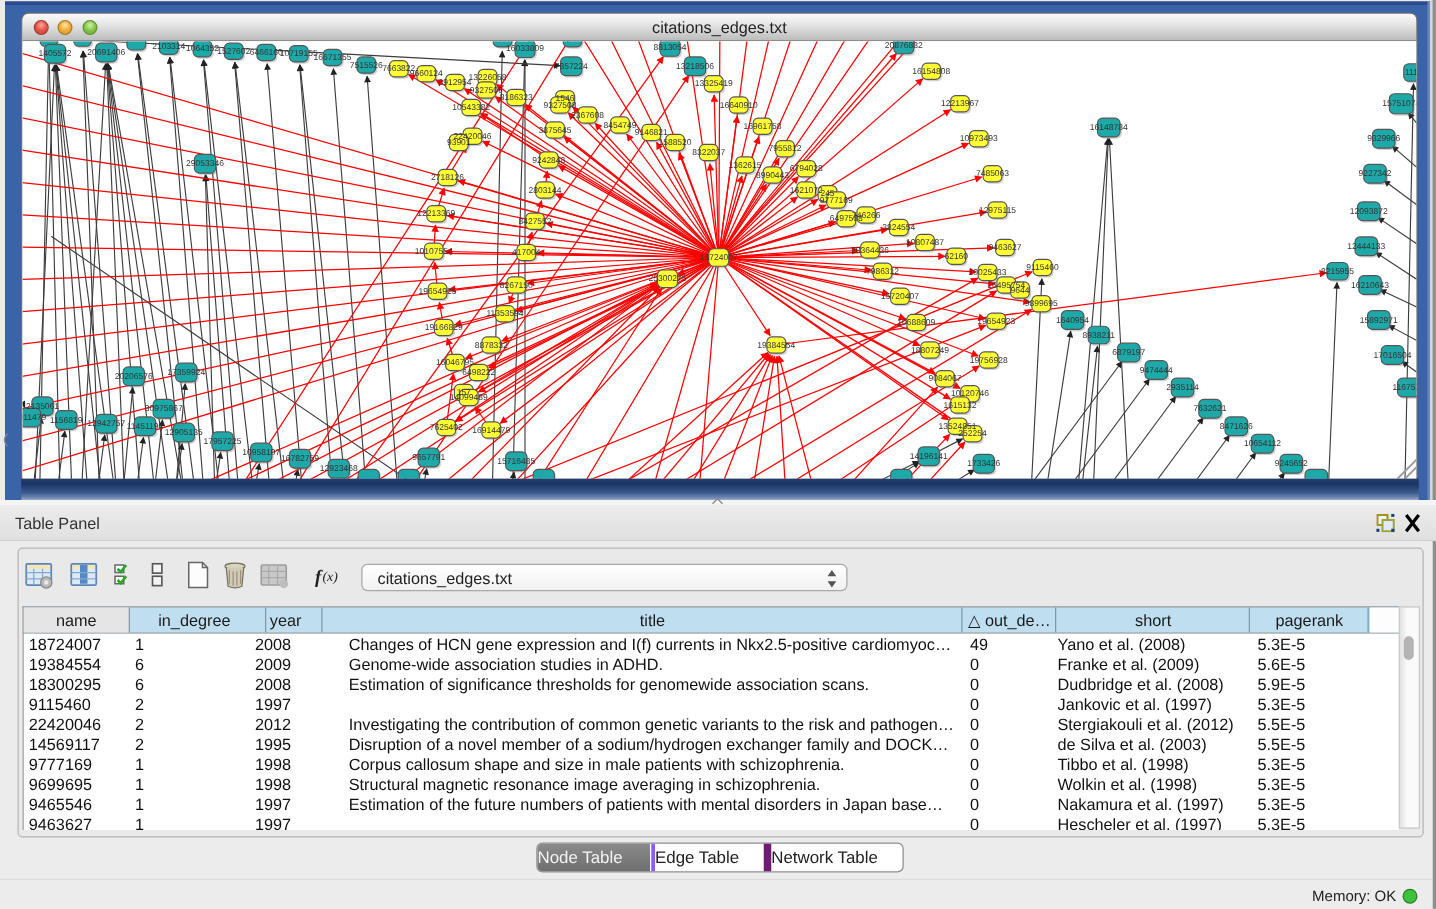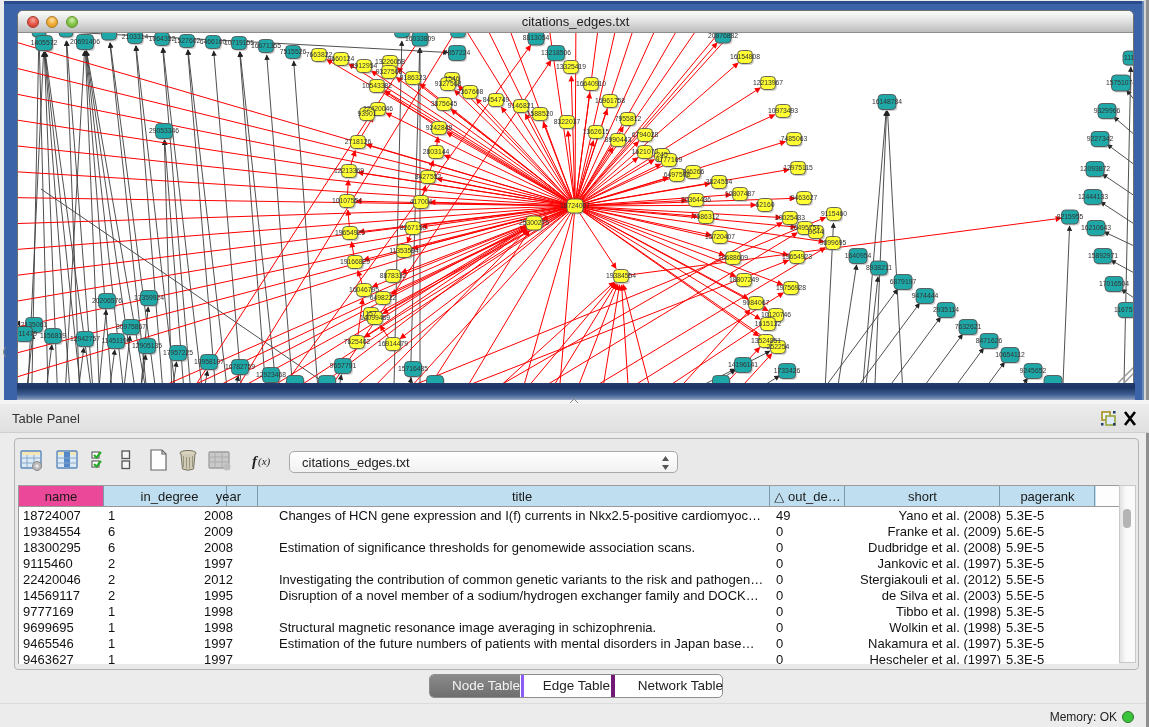--- a/index.html
+++ b/index.html
@@ -32,28 +32,28 @@
 .combo{position:absolute;left:289px;top:451px;width:389px;height:22px;background:linear-gradient(#fff,#f1f1f1);
  border:1px solid #a9a9a9;border-radius:5px;font-size:13px;color:#222;padding:3px 0 0 12px}
 .thead{position:absolute;left:18px;top:485px;width:1101px;height:22px;background:#bfdff0;
  border:1px solid #9a9a9a;border-right:none;font-size:13px;color:#1a1a1a}
 .th{position:absolute;top:0;height:20px;border-right:1px solid #7e9aaa;text-align:center;padding-top:3px}
 .tbody{position:absolute;left:18px;top:507px;width:1101px;height:157px;background:#fff;
  border-left:1px solid #9a9a9a;font-size:13px;color:#111;overflow:hidden}
 .row{position:absolute;left:0;width:100%;height:16px;white-space:nowrap}
 .row span{position:absolute;top:1px;display:block;overflow:hidden}
 .c0{left:4px;width:85px}.c1{left:89px;width:95px}.c2{left:185px;width:75px}
-.c3{left:260px;width:492px}.c4{left:757px;width:75px}.c5{left:827px;width:155px;text-align:right}
+.c3{left:260px;width:492px}.c4{left:757px;width:75px}.c5{left:827px;width:155px;text-align:left}
 .c6{left:987px;width:95px}
 .scroll{position:absolute;left:1119px;top:485px;width:17px;height:178px;
  background:linear-gradient(90deg,#e2e2e2,#fafafa 40%,#fafafa);border:1px solid #c9c9c9}
 .thumb{position:absolute;left:1123px;top:509px;width:8px;height:19px;background:#b4b4b4;border-radius:4px}
 .tabs{position:absolute;left:429px;top:674px;width:294px;height:24px;border:1px solid #8e8e8e;
  border-radius:5px;background:#fff;font-size:13.5px;color:#222}
-.tab{position:absolute;top:0;height:22px;text-align:right;padding-top:3px}
+.tab{position:absolute;top:0;height:22px;text-align:left;padding-top:3px}
 .tab.sel{background:linear-gradient(#8b8b8b,#6e6e6e);color:#f4f4f4;border-radius:4px 0 0 4px}
 .status{position:absolute;left:0;top:703px;width:1146px;height:24px;border-top:1px solid #dcdcdc}
 .mem{position:absolute;left:1030px;top:710px;width:87px;text-align:right;font-size:12px;color:#222}
 .memdot{position:absolute;left:1122px;top:711px;width:12px;height:12px;border-radius:50%;
  background:#3bc43b;border:1.5px solid #2a7a2a}
 .tpicons{position:absolute;left:1101px;top:411px;width:40px;height:15px}
 .tbar-icons{position:absolute;left:20px;top:448px;width:260px;height:26px}
 </style></head><body>
 <div class="blueframe"></div>
 <svg style="position:absolute;left:0px;top:346px" width="7" height="12">
@@ -734,22 +734,22 @@
  <circle cx="207" cy="19" r="3.5" fill="#bdbdbd"></circle>
 
  <text x="232" y="18" font-size="15" font-style="italic" font-weight="bold" fill="#222" font-family="Liberation Serif,serif">f</text>
  <text x="238" y="17" font-size="11" font-style="italic" fill="#222" font-family="Liberation Serif,serif">(x)</text>
 </svg>
 <div class="combo">citations_edges.txt
 <svg style="position:absolute;right:7px;top:4px" width="9" height="14">
 <path d="M4.5 0 L8 5 L1 5 z M4.5 14 L8 9 L1 9 z" fill="#555"></path>
     </svg></div>
 <div class="thead">
- <span class="th" style="left:0;width:85px;background:#ec4899">name</span>
- <span class="th" style="left:94px;width:114px">in_degree</span>
+ <span class="th" style="left:0;width:85px;background:#e5e5e5">name</span>
+ <span class="th" style="left:80px;width:114px">in_degree</span>
  <span class="th" style="left:181px;width:58px">year</span>
  <span class="th" style="left:256px;width:495px">title</span>
  <span class="th" style="left:752px;width:74px">△ out_de…</span>
  <span class="th" style="left:827px;width:154px">short</span>
  <span class="th" style="left:982px;width:94px">pagerank</span>
  <span class="th" style="left:1077px;width:24px;border-right:none;background:#fdfdfd"></span>
 </div>
 <div class="tbody">
 <div class="row" style="top:0px">
       <span class="c0">18724007</span>
@@ -757,20 +757,21 @@
       <span class="c2">2008</span>
       <span class="c3">Changes of HCN gene expression and I(f) currents in Nkx2.5-positive cardiomyoc…</span>
       <span class="c4">49</span>
       <span class="c5">Yano et al. (2008)</span>
       <span class="c6">5.3E-5</span>
     </div>
 <div class="row" style="top:16px">
       <span class="c0">19384554</span>
       <span class="c1">6</span>
       <span class="c2">2009</span>
+      <span class="c3">Genome-wide association studies in ADHD.</span>
       <span class="c4">0</span>
       <span class="c5">Franke et al. (2009)</span>
       <span class="c6">5.6E-5</span>
     </div>
 <div class="row" style="top:32px">
       <span class="c0">18300295</span>
       <span class="c1">6</span>
       <span class="c2">2008</span>
       <span class="c3">Estimation of significance thresholds for genomewide association scans.</span>
       <span class="c4">0</span>
@@ -800,20 +801,21 @@
       <span class="c2">1995</span>
       <span class="c3">Disruption of a novel member of a sodium/hydrogen exchanger family and DOCK…</span>
       <span class="c4">0</span>
       <span class="c5">de Silva et al. (2003)</span>
       <span class="c6">5.5E-5</span>
     </div>
 <div class="row" style="top:96px">
       <span class="c0">9777169</span>
       <span class="c1">1</span>
       <span class="c2">1998</span>
+      <span class="c3">Corpus callosum shape and size in male patients with schizophrenia.</span>
       <span class="c4">0</span>
       <span class="c5">Tibbo et al. (1998)</span>
       <span class="c6">5.3E-5</span>
     </div>
 <div class="row" style="top:112px">
       <span class="c0">9699695</span>
       <span class="c1">1</span>
       <span class="c2">1998</span>
       <span class="c3">Structural magnetic resonance image averaging in schizophrenia.</span>
       <span class="c4">0</span>
@@ -836,17 +838,17 @@
       <span class="c4">0</span>
       <span class="c5">Hescheler et al. (1997)</span>
       <span class="c6">5.3E-5</span>
     </div>
 </div>
 <div class="scroll"></div>
 <div class="thumb"></div>
 <div class="tabs">
  <div class="tab sel" style="left:0;width:90px">Node Table</div>
  <div class="tab" style="left:91px;width:89px;border-left:3px solid #8b5cf6">Edge Table</div>
- <div class="tab" style="left:181px;width:112px;border-left:4px solid #701a75">Network Table</div>
+ <div class="tab" style="left:181px;width:112px;border-left:6px solid #701a75">Network Table</div>
 </div>
 <div class="status"></div>
 <div class="mem">Memory: OK</div>
 <div class="memdot"></div>
 
 </body></html>

